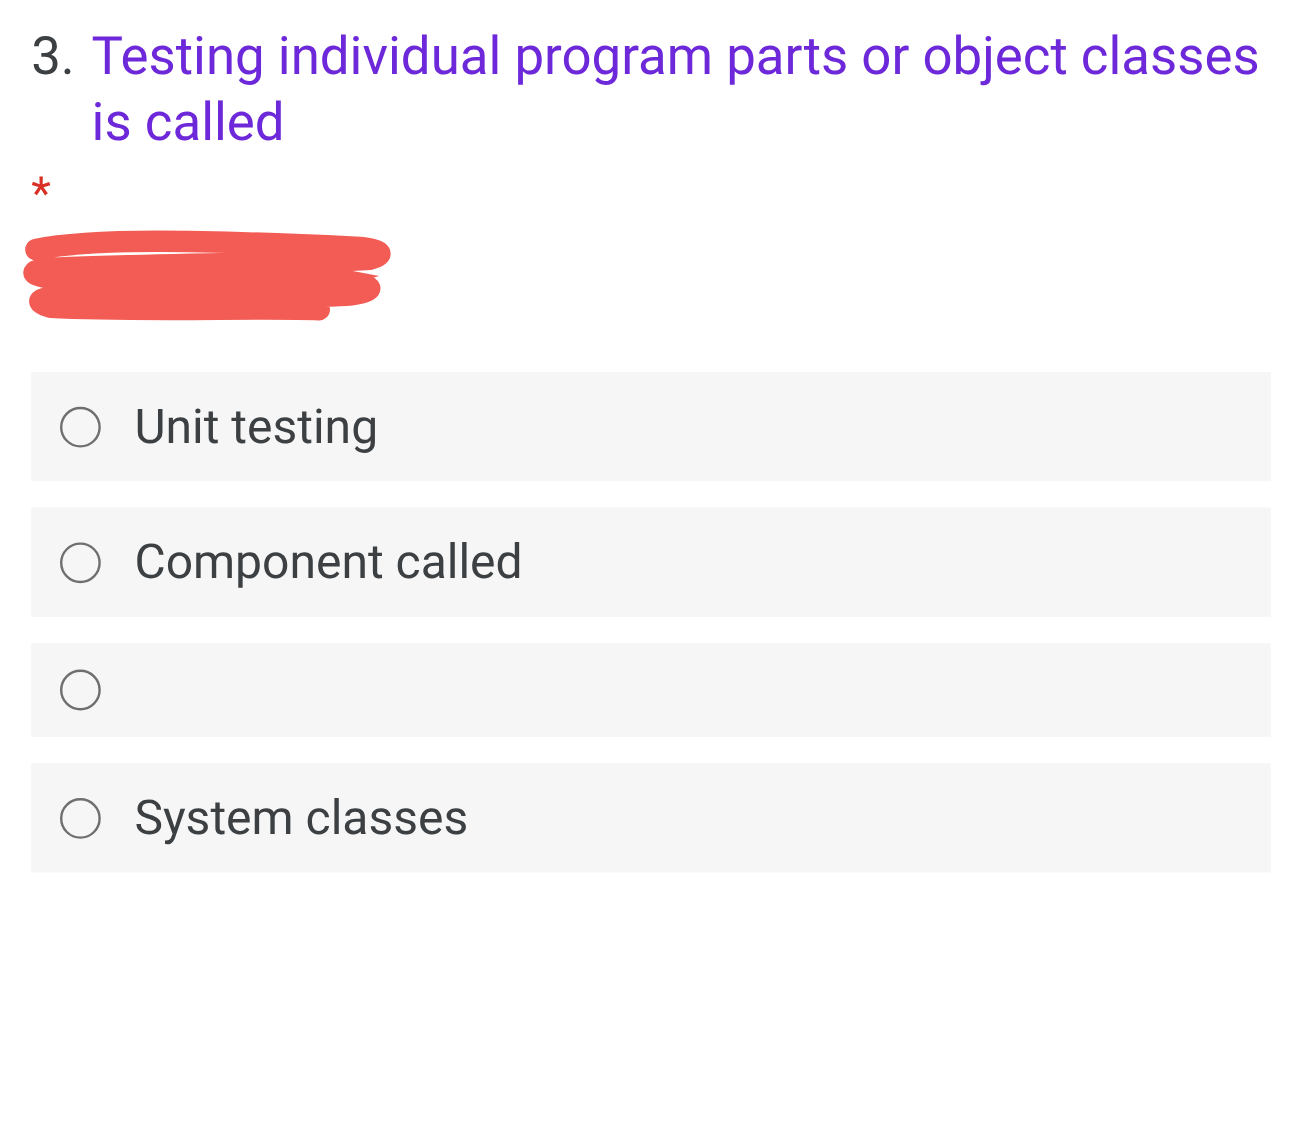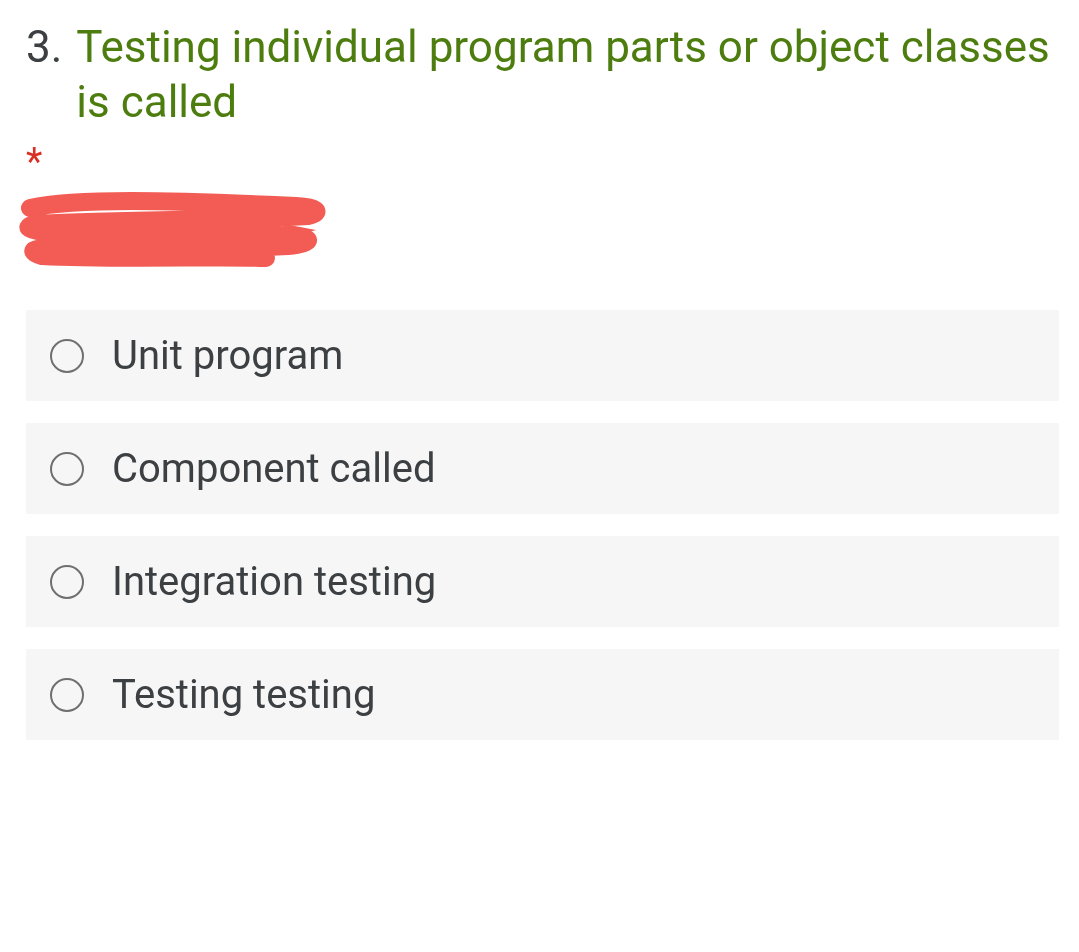--- a/index.html
+++ b/index.html
@@ -1,20 +1,20 @@
 <!DOCTYPE html>
 <html><head>
   <meta charset="utf-8">
   <style>
     * { box-sizing: border-box; margin: 0; padding: 0; }
     html, body { width: 1079px; background: #ffffff; font-family: Roboto, Arial, sans-serif; color: #3c4043; }
     .wrap { padding: 20px 20px 40px 26px; }
     .qrow { display: flex; align-items: flex-start; }
     .qnum { font-size: 44px; color: #3c4043; line-height: 1.25; padding-right: 14px; white-space: nowrap; }
-    .qtext { font-size: 44px; color: #4d7c0f; line-height: 1.25; }
+    .qtext { font-size: 44px; color: #6d28d9; line-height: 1.25; }
     .required { color: #d93025; font-size: 38px; margin-top: 10px; margin-left: 0px; display: block; }
     .scribble { margin-top: 6px; margin-left: -10px; }
     .options { margin-top: 38px; }
     .option { display: flex; align-items: center; background: #f6f6f6; padding: 22px 24px; margin-bottom: 22px; cursor: pointer; }
     .radio { width: 34px; height: 34px; border: 2.5px solid #6f6f6f; border-radius: 50%; margin-right: 28px; flex: 0 0 auto; background: transparent; }
     .opt-label { font-size: 40px; color: #3c4043; }
   </style>
 </head>
 <body>
 
@@ -28,28 +28,27 @@
   <div class="scribble">
     <svg width="320" height="78" viewBox="0 0 320 78">
       <path d="M14 18 C 60 8, 150 10, 280 16 C 300 17, 308 22, 292 26 C 230 30, 90 30, 20 34 C 8 36, 10 40, 28 42 C 110 44, 230 42, 280 46 C 298 48, 296 54, 272 56 C 200 60, 100 60, 30 58 C 16 58, 12 62, 26 66 C 100 70, 200 66, 250 68" stroke="#f25c54" stroke-width="18" stroke-linecap="round" stroke-linejoin="round" fill="none"></path>
       <path d="M268 34 L300 40 L266 50 Z" fill="#f25c54"></path>
     </svg>
   </div>
 
   <div class="options">
     <label class="option">
       <span class="radio"></span>
-      <span class="opt-label">Unit program</span>
+      <span class="opt-label">Unit testing</span>
     </label>
     <label class="option">
       <span class="radio"></span>
       <span class="opt-label">Component called</span>
     </label>
     <label class="option">
       <span class="radio"></span>
-      <span class="opt-label">Integration testing</span>
     </label>
     <label class="option">
       <span class="radio"></span>
-      <span class="opt-label">Testing testing</span>
+      <span class="opt-label">System classes</span>
     </label>
   </div>
 </div>
 
 </body></html>

